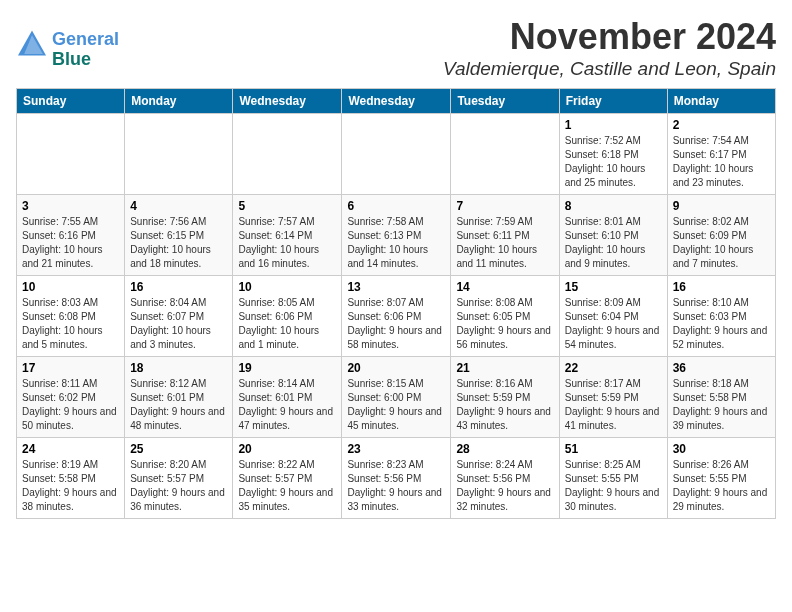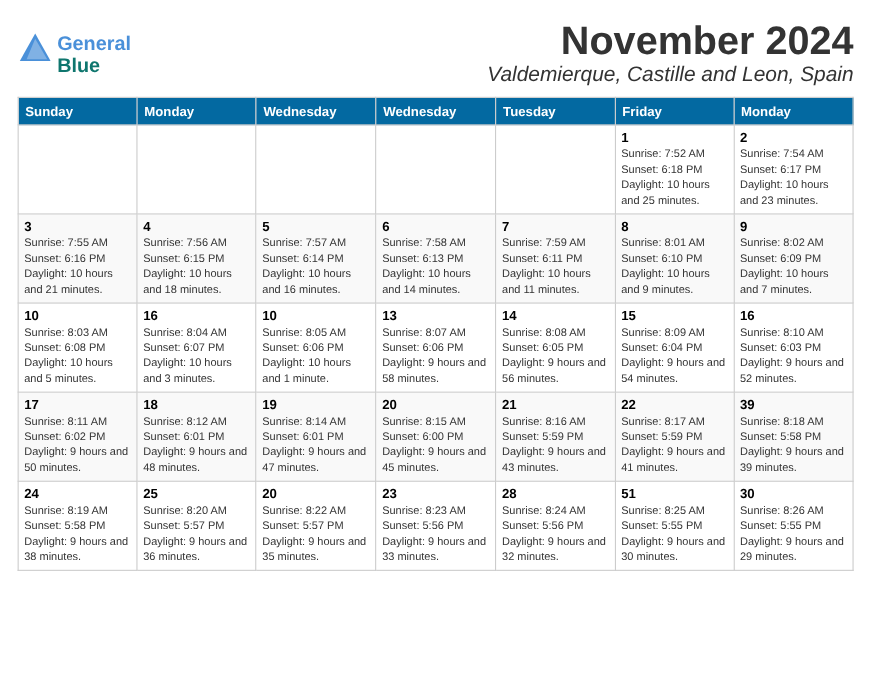--- a/index.html
+++ b/index.html
@@ -213,21 +213,21 @@
         </td>
         <td>
           <span class="day-number">21</span>
           <div class="day-info">Sunrise: 8:16 AM<br>Sunset: 5:59 PM<br>Daylight: 9 hours and 43 minutes.</div>
         </td>
         <td>
           <span class="day-number">22</span>
           <div class="day-info">Sunrise: 8:17 AM<br>Sunset: 5:59 PM<br>Daylight: 9 hours and 41 minutes.</div>
         </td>
         <td>
-          <span class="day-number">39</span>
+          <span class="day-number">36</span>
           <div class="day-info">Sunrise: 8:18 AM<br>Sunset: 5:58 PM<br>Daylight: 9 hours and 39 minutes.</div>
         </td>
       </tr>
       <tr class="row-odd">
         <td>
           <span class="day-number">24</span>
           <div class="day-info">Sunrise: 8:19 AM<br>Sunset: 5:58 PM<br>Daylight: 9 hours and 38 minutes.</div>
         </td>
         <td>
           <span class="day-number">25</span>

